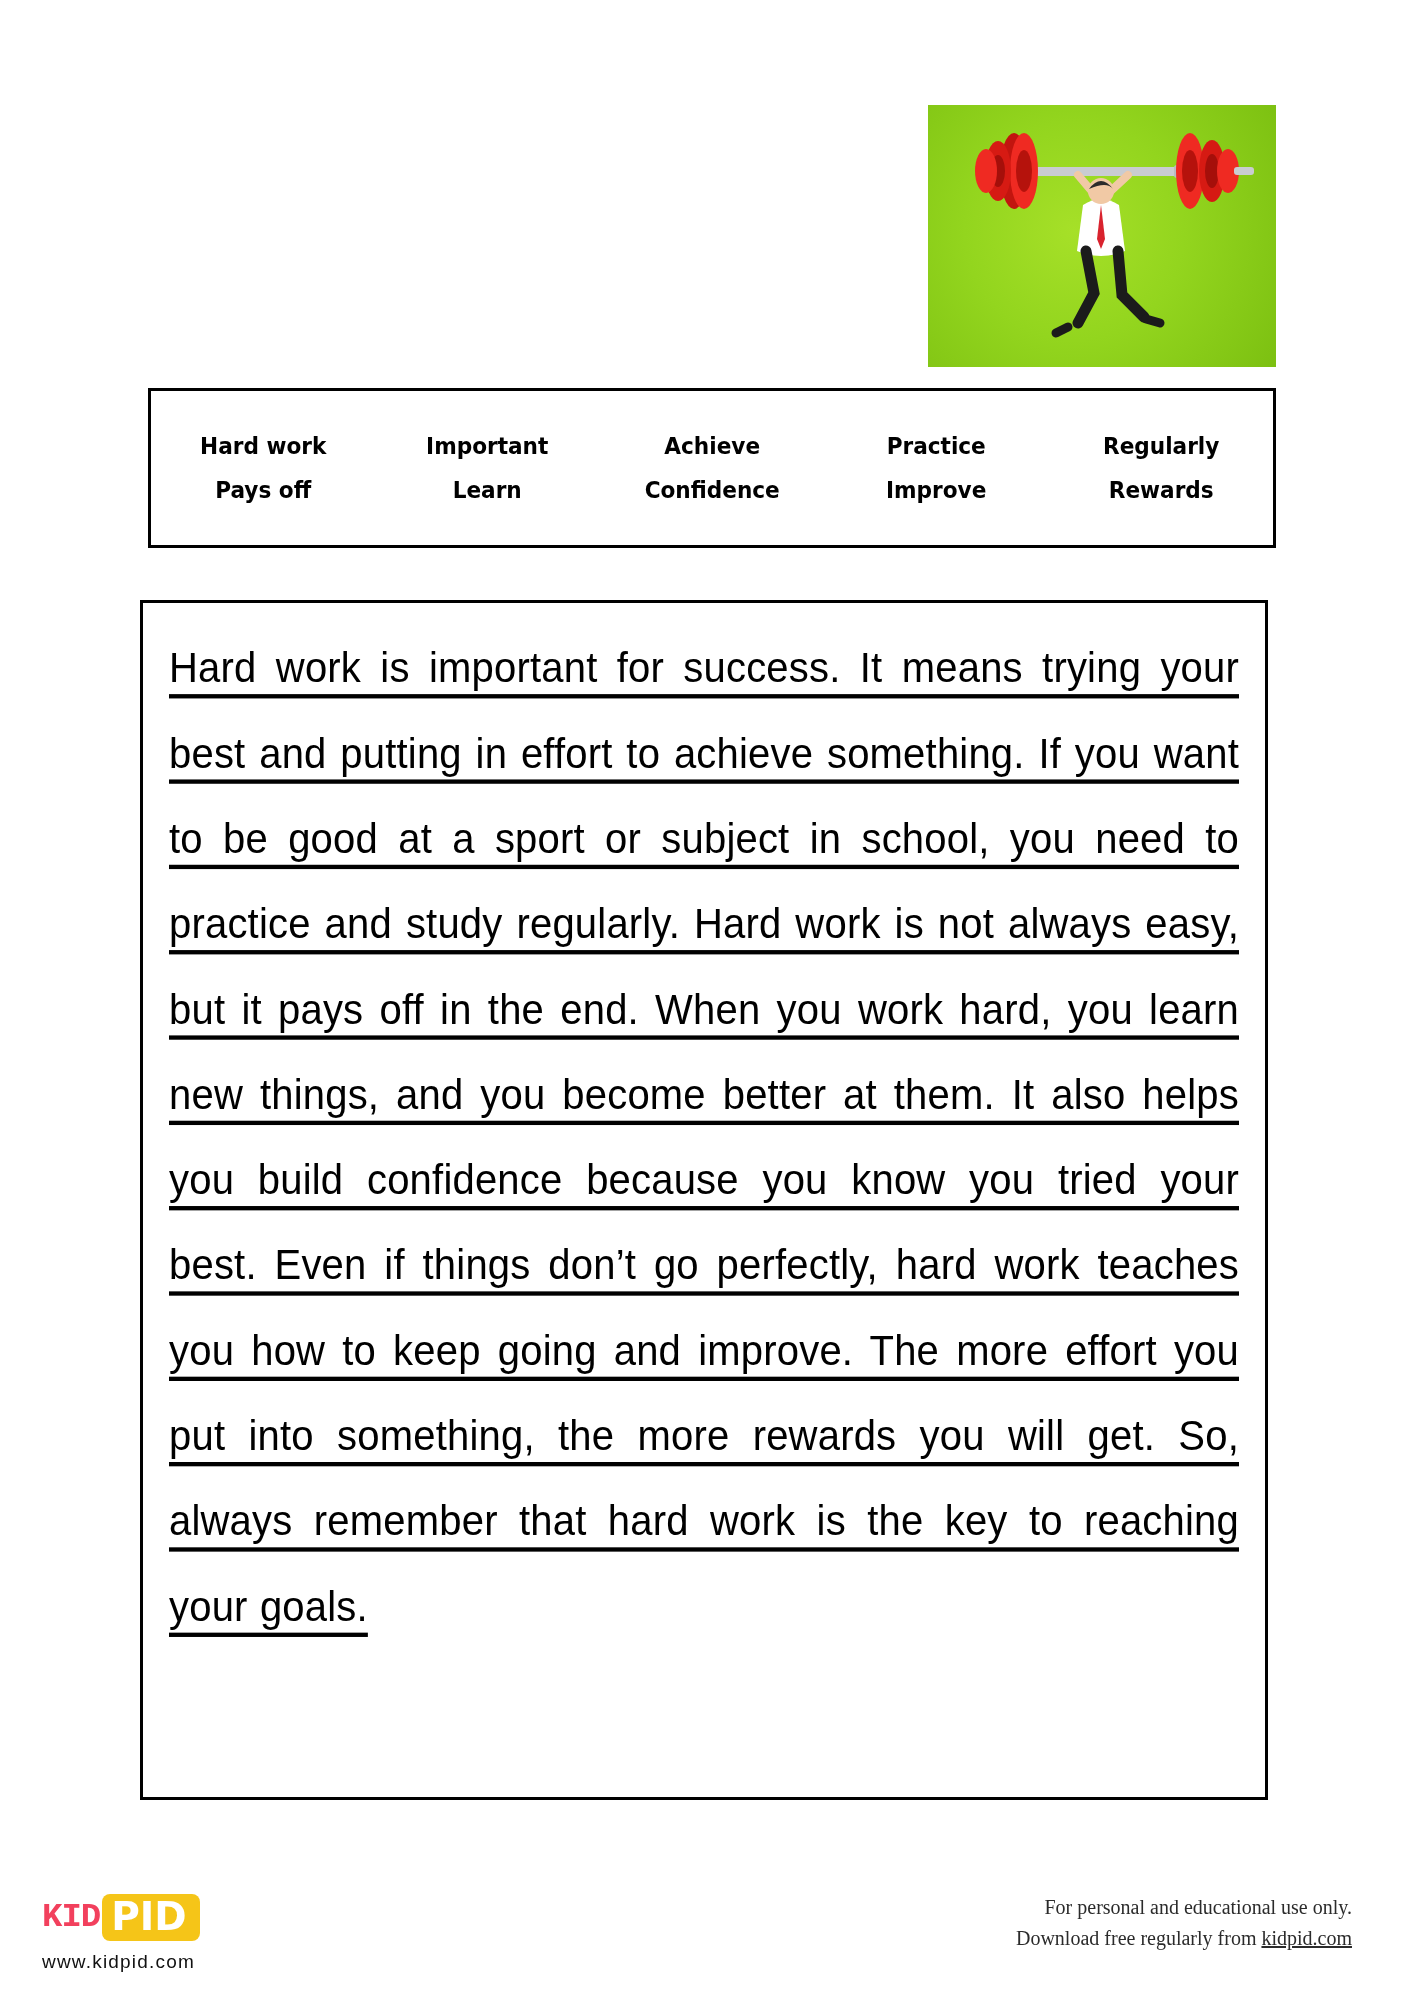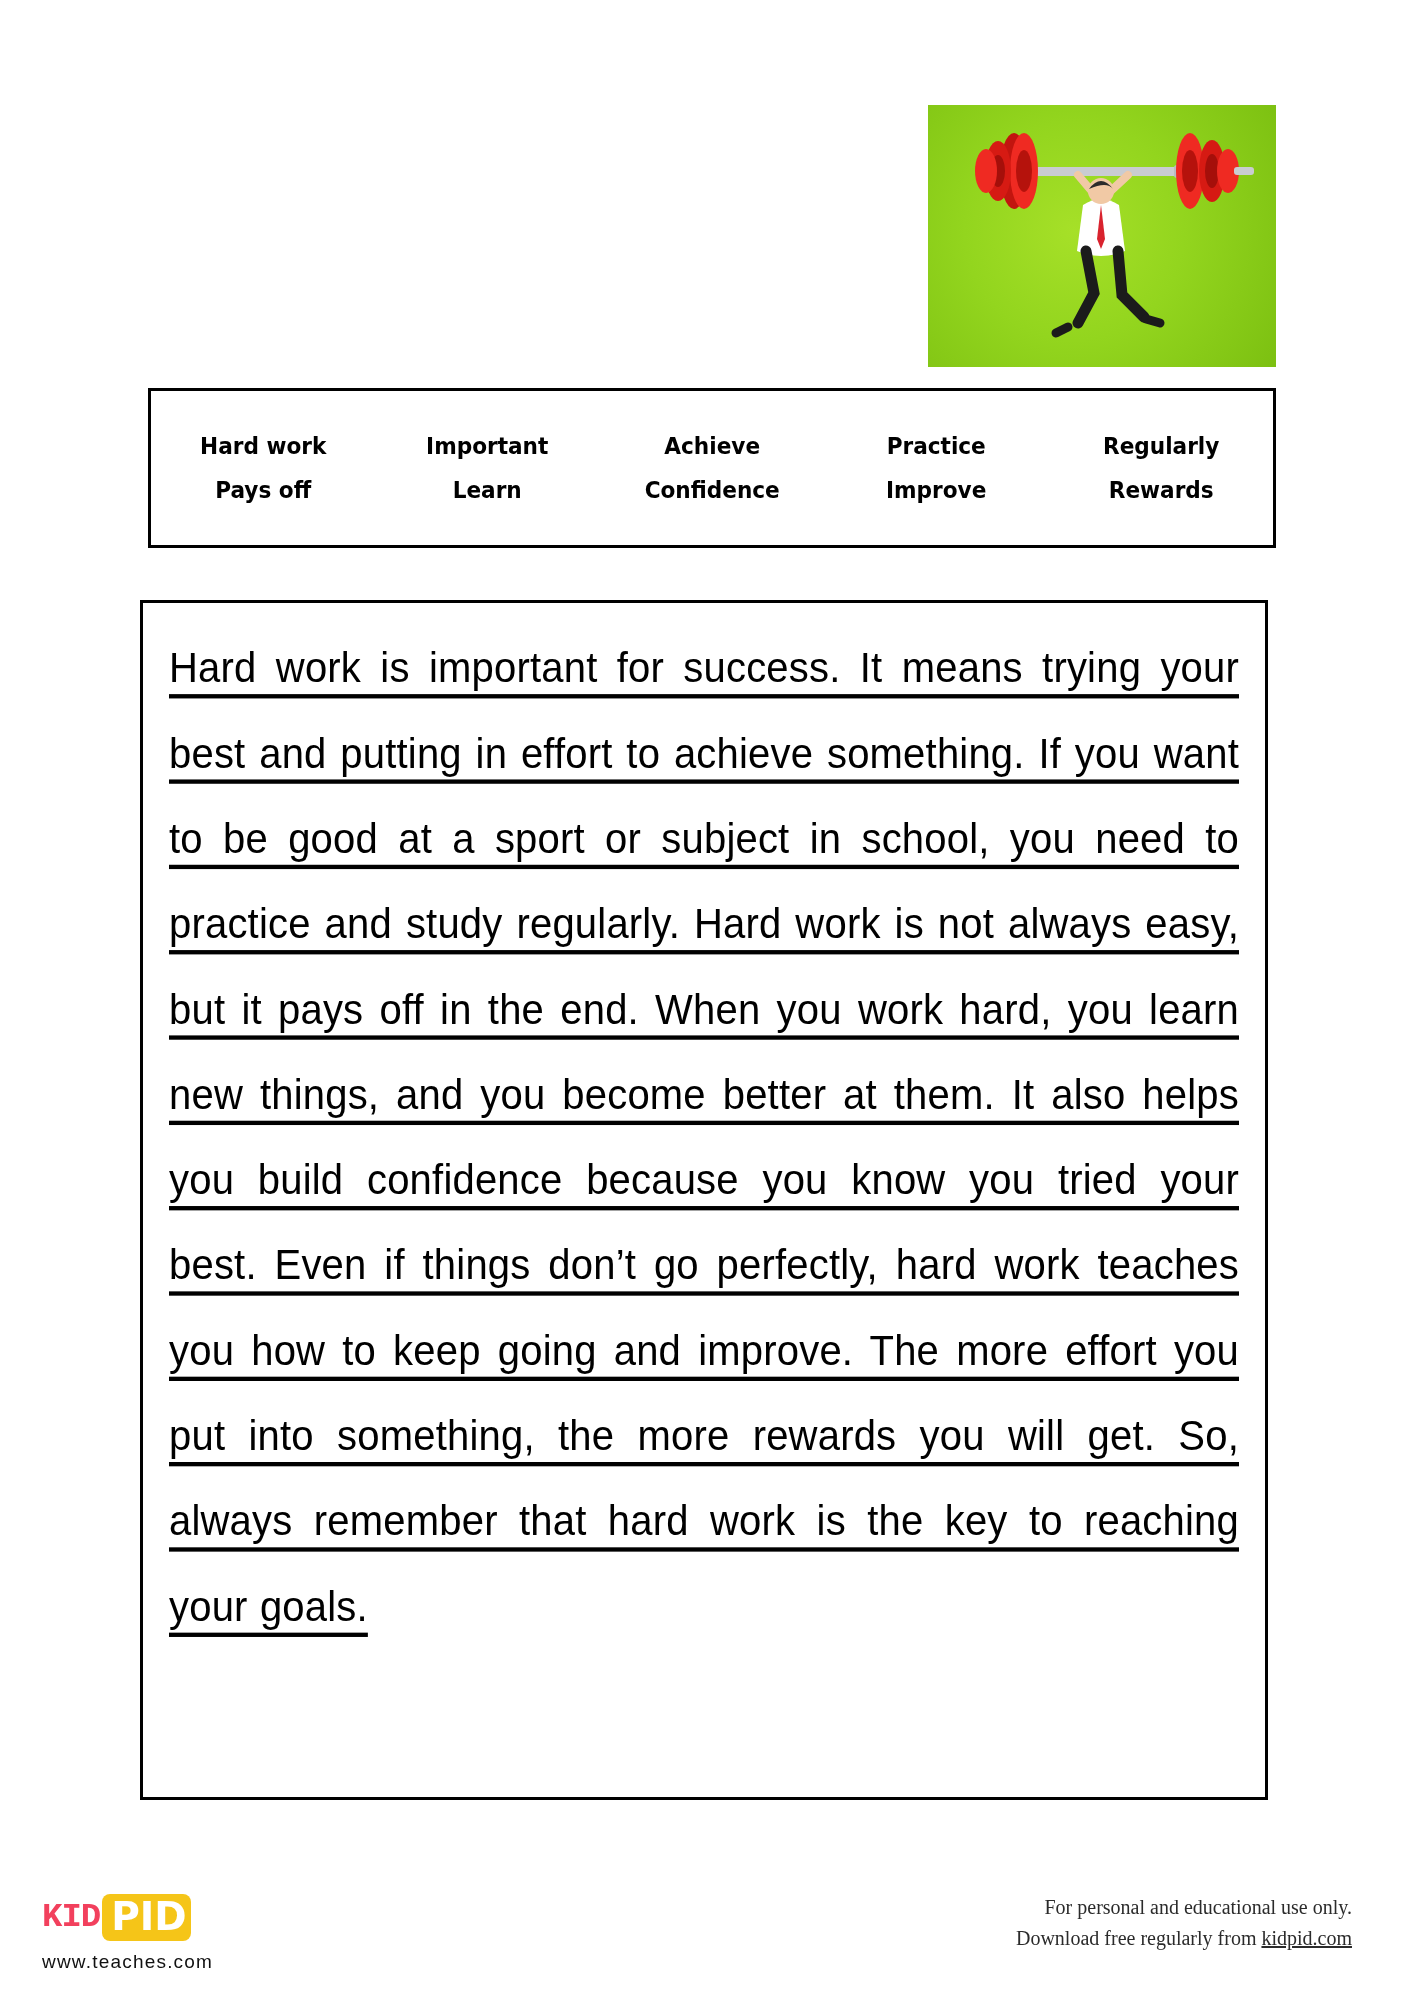--- a/index.html
+++ b/index.html
@@ -142,21 +142,21 @@
     letter-spacing: -1px;
     line-height: 1;
   }
   .logo-pid {
     font-family: "DejaVu Sans", sans-serif;
     font-weight: 700;
     font-size: 39px;
     color: #ffffff;
     background: #f5c518;
     border-radius: 8px;
-    padding: 3px 4px 5px 9px;
+    padding: 3px 13px 5px 9px;
     letter-spacing: 0px;
     line-height: 1;
     margin-left: 2px;
   }
   .logo-url {
     font-family: "Liberation Sans", sans-serif;
     font-size: 19px;
     color: #111111;
     letter-spacing: 1.2px;
     margin-top: 7px;
@@ -235,21 +235,21 @@
 
   <div class="answer-box">
     <div class="answer-text">Hard work is important for success. It means trying your best and putting in effort to achieve something. If you want to be good at a sport or subject in school, you need to practice and study regularly. Hard work is not always easy, but it pays off in the end. When you work hard, you learn new things, and you become better at them. It also helps you build confidence because you know you tried your best. Even if things don’t go perfectly, hard work teaches you how to keep going and improve. The more effort you put into something, the more rewards you will get. So, always remember that hard work is the key to reaching your goals.</div>
   </div>
 
   <div class="logo-wrap">
     <div class="logo-mark">
       <span class="logo-kid">KID</span>
       <span class="logo-pid">PID</span>
     </div>
-    <div class="logo-url">www.teaches.com</div>
+    <div class="logo-url">www.kidpid.com</div>
   </div>
 
   <div class="footer-note">
     <div>For personal and educational use only.</div>
     <div>
       <span>Download free regularly from </span><span class="footer-link">kidpid.com</span>
     </div>
   </div>
 
 </div>

